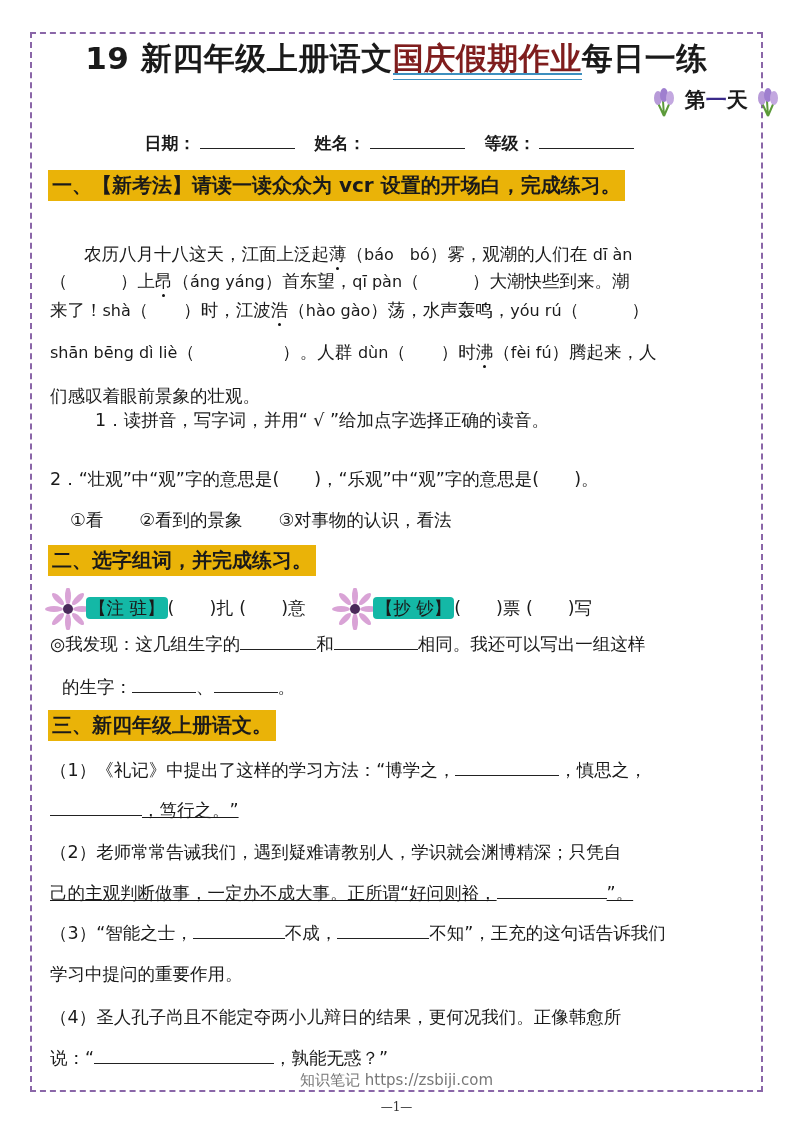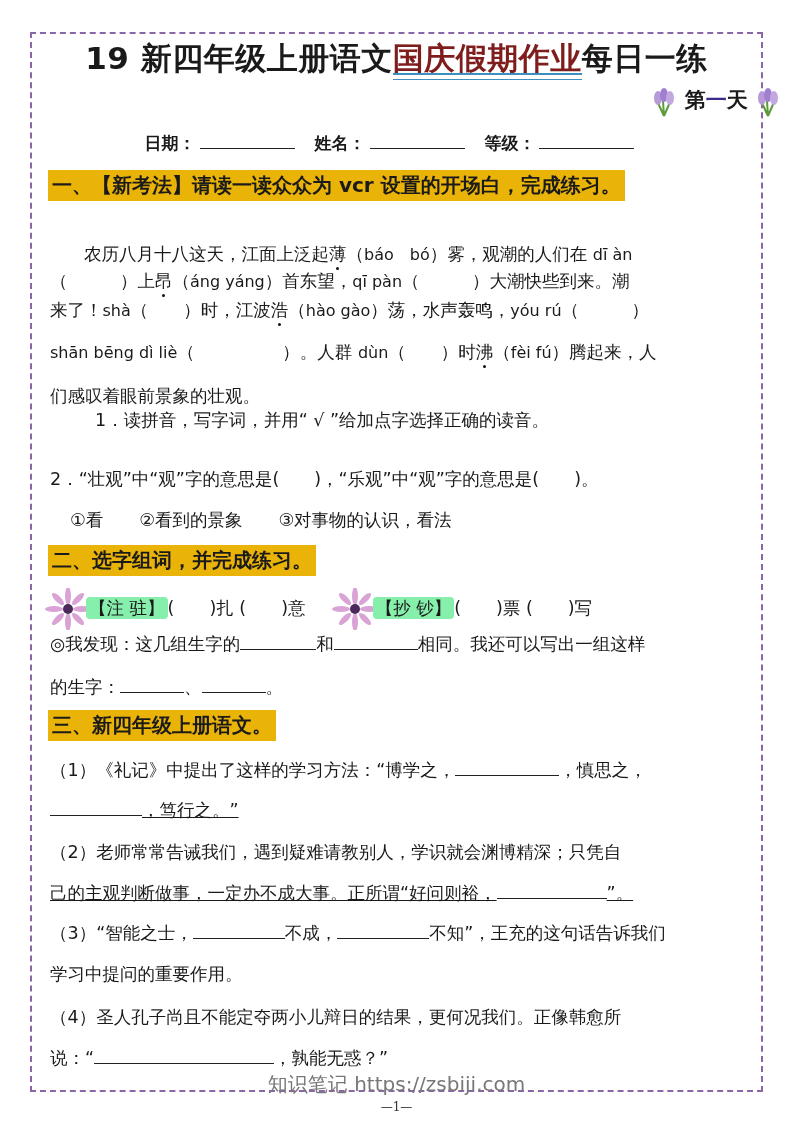--- a/index.html
+++ b/index.html
@@ -21,24 +21,24 @@
   .info .blank { display: inline-block; width: 95px; border-bottom: 1.5px solid #222; margin: 0 14px 0 4px; height: 16px; vertical-align: baseline; }
   .sec { position: absolute; left: 48px; background: #eab308; font-family: "DejaVu Sans", sans-serif;
          font-weight: bold; font-size: 20px; padding: 2px 4px; white-space: nowrap; }
   .line { position: absolute; left: 50px; right: 48px; font-size: 17.5px; white-space: nowrap; }
   .py { font-family: "DejaVu Sans", sans-serif; font-size: 16px; }
   .dot { position: relative; }
   .dot::after { content: ""; position: absolute; left: 50%; bottom: -6px; width: 3px; height: 3px;
                 background: #111; border-radius: 50%; margin-left: -1.5px; }
   .u { display: inline-block; border-bottom: 1.5px solid #222; height: 16px; vertical-align: baseline; }
   .sans { font-family: "DejaVu Sans", sans-serif; }
-  .chip { background: #86efac; border-radius: 4px; padding: 1px 3px; }
+  .chip { background: #14b8a6; border-radius: 4px; padding: 1px 3px; }
   .daisy { display: inline-block; width: 48px; height: 42px; vertical-align: middle; margin-right: -6px; }
   .watermark { position: absolute; left: 0; right: 0; top: 1071px; text-align: center;
-               font-family: "DejaVu Sans", sans-serif; font-size: 20px; color: #777; }
+               font-family: "DejaVu Sans", sans-serif; font-size: 15px; color: #777; }
   .pageno { position: absolute; left: 0; right: 0; top: 1100px; text-align: center; font-size: 12px; color: #333; }
 </style>
 </head>
 <body>
 
 <div class="frame"></div>
 
 <div class="title">
   <span>19 新四年级上册语文</span><span class="red">国庆假期作业</span><span>每日一练</span>
 </div>
@@ -115,21 +115,21 @@
         <ellipse cx="34" cy="11" rx="3" ry="8" transform="rotate(45 34 11)"></ellipse>
         <ellipse cx="14" cy="31" rx="3" ry="8" transform="rotate(45 14 31)"></ellipse>
       </g>
     <circle cx="24" cy="21" r="5" fill="#4a2a5a"></circle>
   </svg><span class="chip">【抄 钞】</span><span>(　　)票</span>&nbsp;<span>(　　)写</span>
 </div>
 
 <div class="line sans" style="top:632px;">
   <span>◎我发现：这几组生字的</span><span class="u" style="width:76px"></span><span>和</span><span class="u" style="width:84px"></span><span>相同。我还可以写出一组这样</span>
 </div>
-<div class="line sans" style="top:675px;">
+<div class="line sans" style="top:675px;margin-left:12px;">
   <span>的生字：</span><span class="u" style="width:64px"></span><span>、</span><span class="u" style="width:64px"></span><span>。</span>
 </div>
 
 <div class="sec" style="top:710px;">三、新四年级上册语文。</div>
 
 <div class="line sans" style="top:758px;">
   <span>（1）《礼记》中提出了这样的学习方法：“博学之，</span><span class="u" style="width:104px"></span><span>，慎思之，</span>
 </div>
 <div class="line sans" style="top:798px;text-decoration:underline;">
   <span class="u" style="width:92px"></span><span>，笃行之。”</span>

